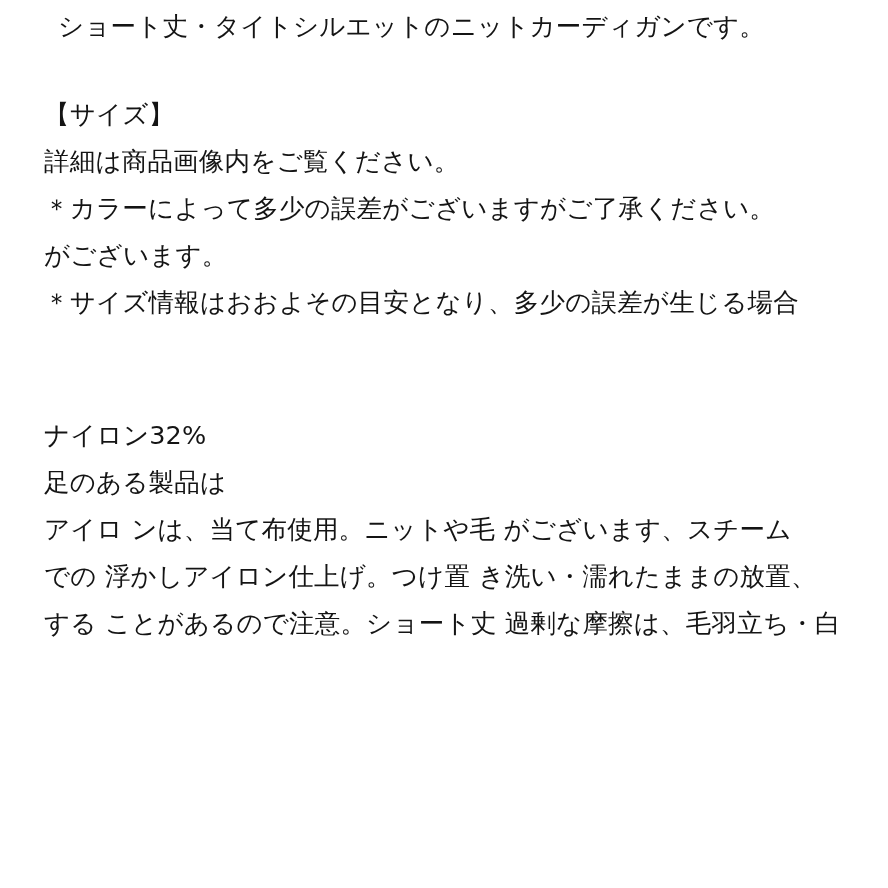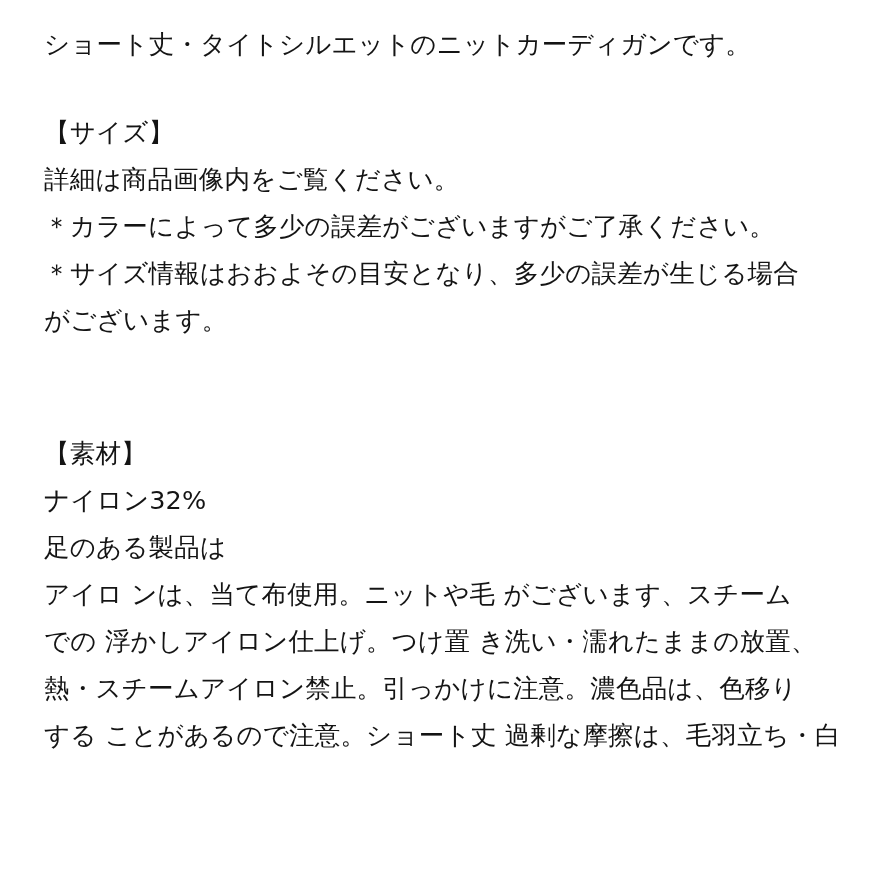--- a/index.html
+++ b/index.html
@@ -24,21 +24,21 @@
   .line {
     font-size: 25.5px;
     line-height: 47px;
     letter-spacing: 0.2px;
     white-space: pre-wrap;
     word-break: break-all;
     color: #141414;
   }
   .spacer-sm { height: 41px; }
   .spacer-lg { height: 86px; }
-  .first { padding-top: 21px; }
+  .first { padding-top: 3px; margin-left: 14px; }
   .clip-bottom {
     position: absolute;
     left: 0;
     right: 0;
     bottom: 0;
     height: 8px;
     background: #ffffff;
   }
 </style>
 </head>
@@ -49,30 +49,28 @@
   <div>
     <div class="line first">ショート丈・タイトシルエットのニットカーディガンです。</div>
   </div>
 
   <div class="spacer-sm"></div>
 
   <div>
     <div class="line">【サイズ】</div>
     <div class="line">詳細は商品画像内をご覧ください。</div>
     <div class="line">＊カラーによって多少の誤差がございますがご了承ください。</div>
+    <div class="line">がございます。</div>
     <div class="line">＊サイズ情報はおおよその目安となり、多少の誤差が生じる場合</div>
-    <div class="line">がございます。</div>
   </div>
 
   <div class="spacer-lg"></div>
 
   <div>
-    <div class="line">【素材】</div>
     <div class="line">ナイロン32%</div>
     <div class="line">足のある製品は</div>
     <div class="line">アイロ ンは、当て布使用。ニットや毛 がございます、スチーム</div>
     <div class="line">での 浮かしアイロン仕上げ。つけ置 き洗い・濡れたままの放置、</div>
-    <div class="line">熱・スチームアイロン禁止。引っかけに注意。濃色品は、色移り</div>
     <div class="line">する ことがあるので注意。ショート丈 過剰な摩擦は、毛羽立ち・白</div>
   </div>
 
   <div class="clip-bottom"></div>
 </div>
 
 </body></html>

